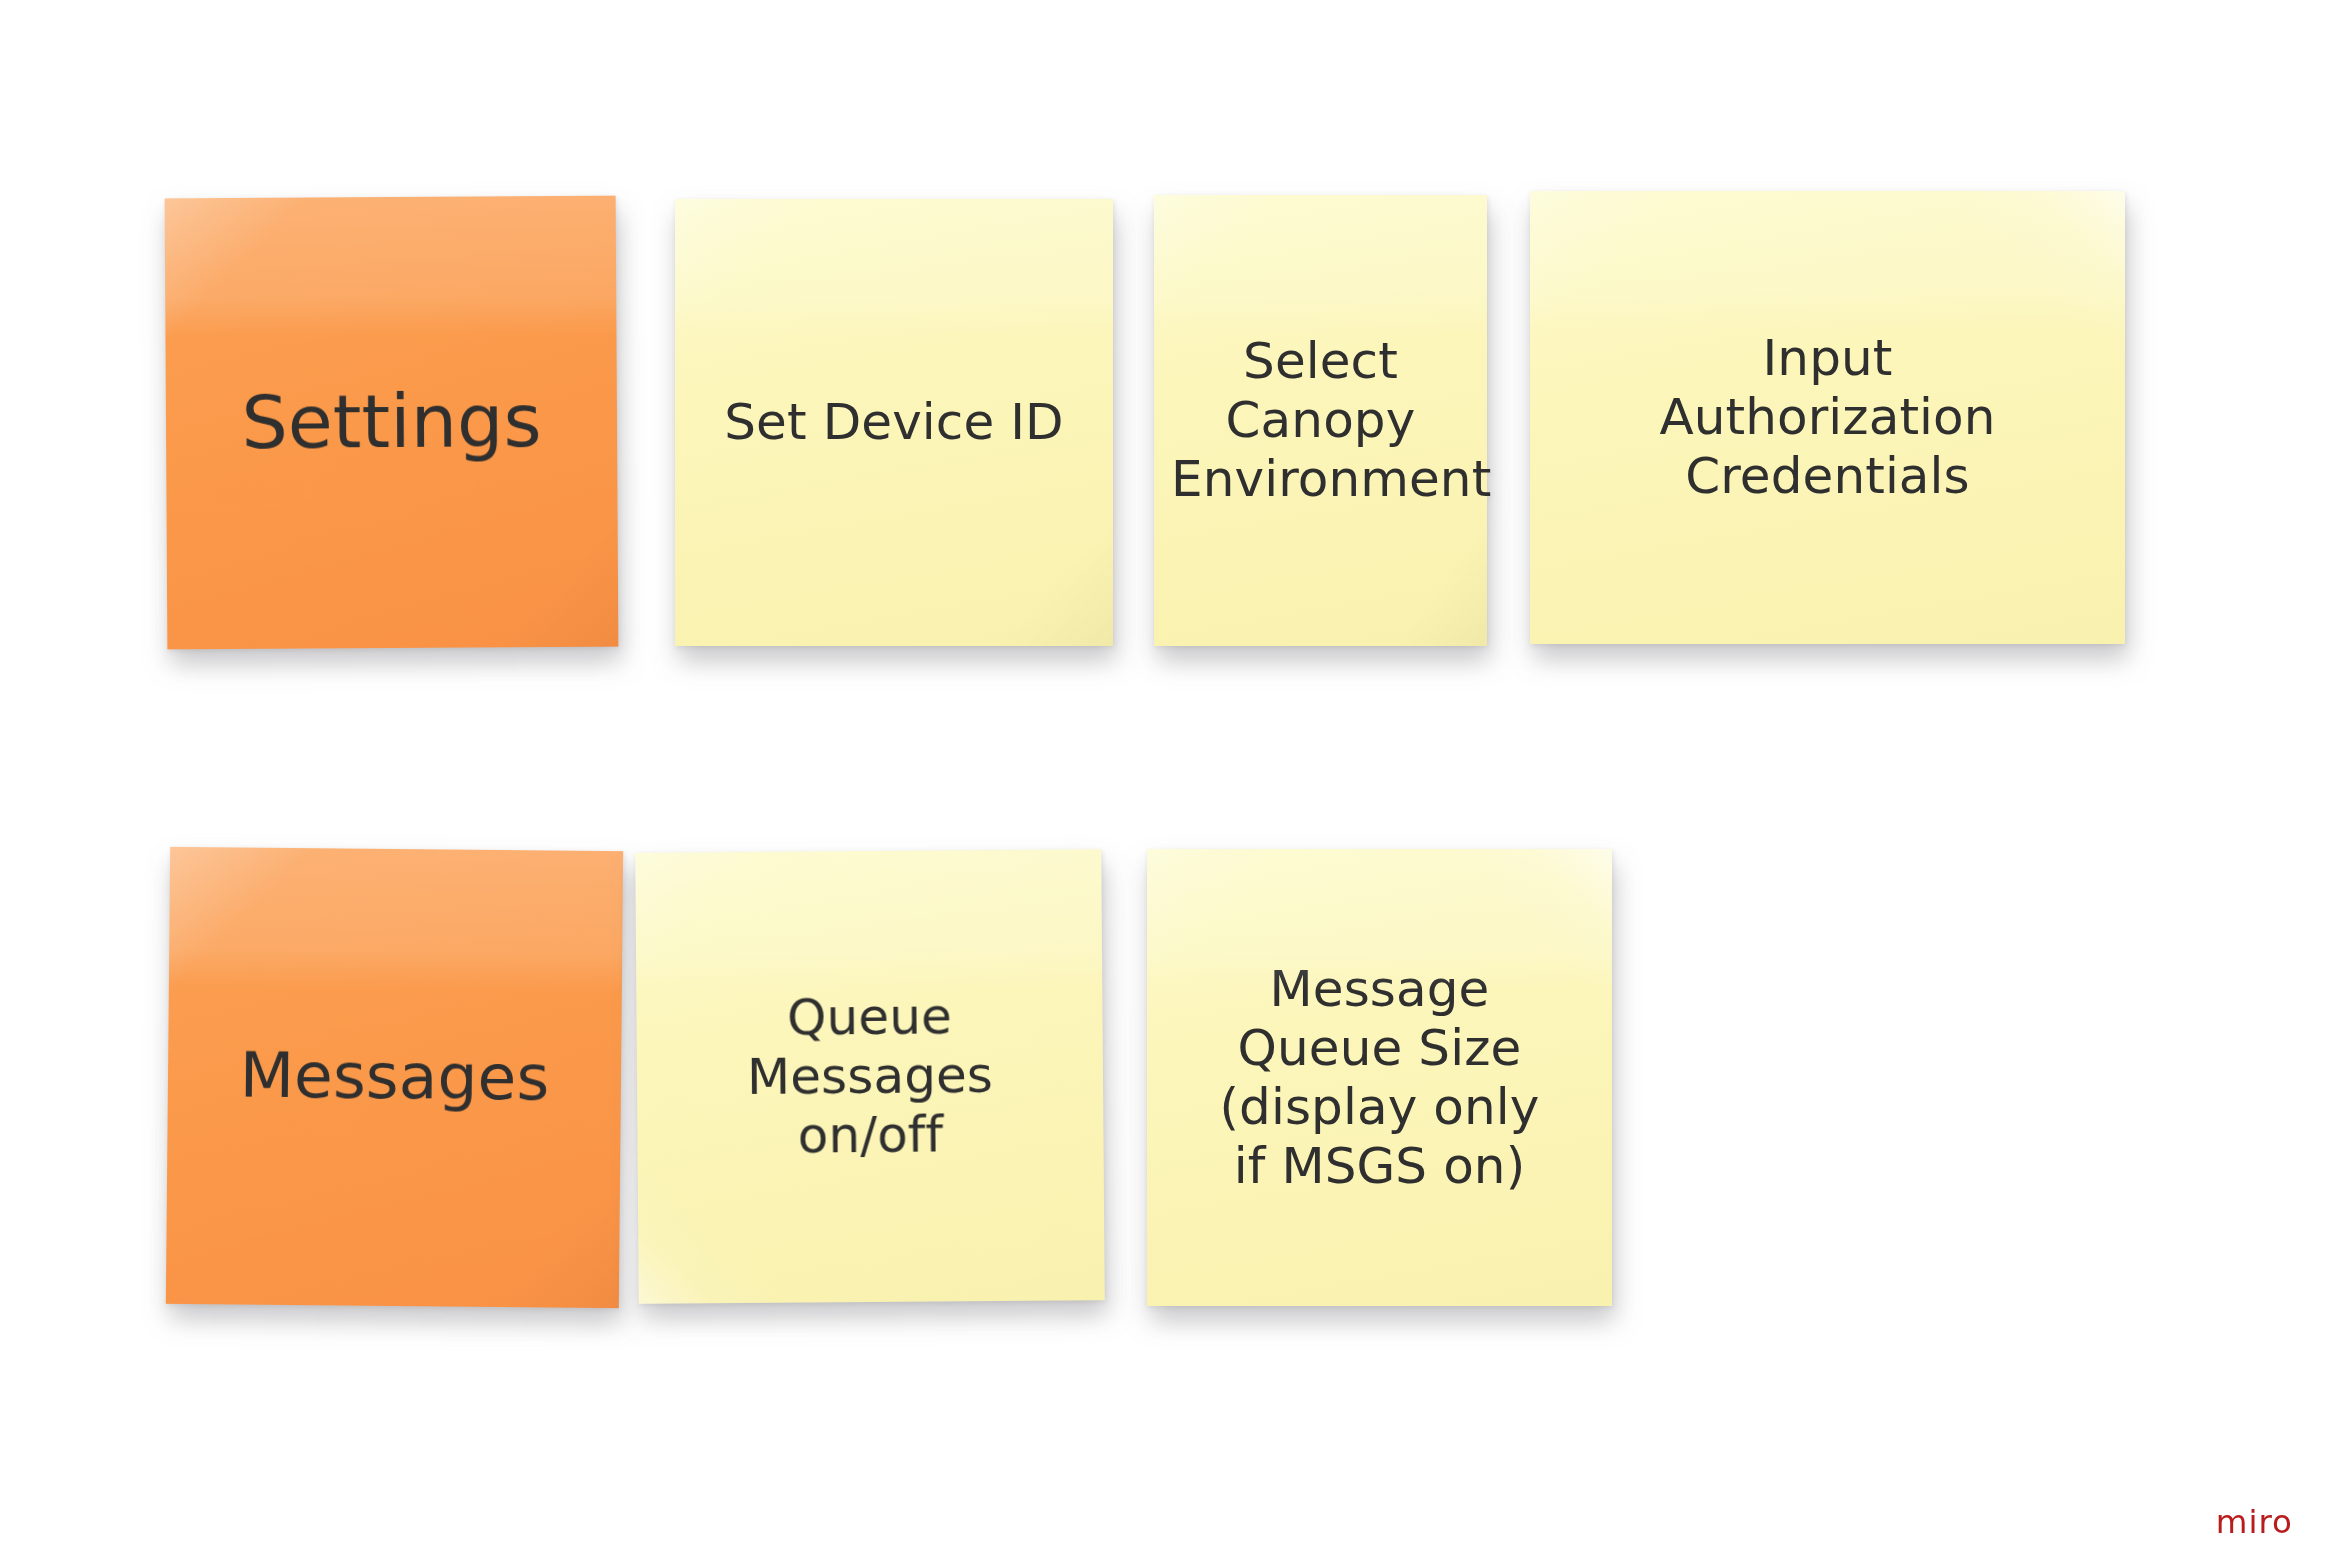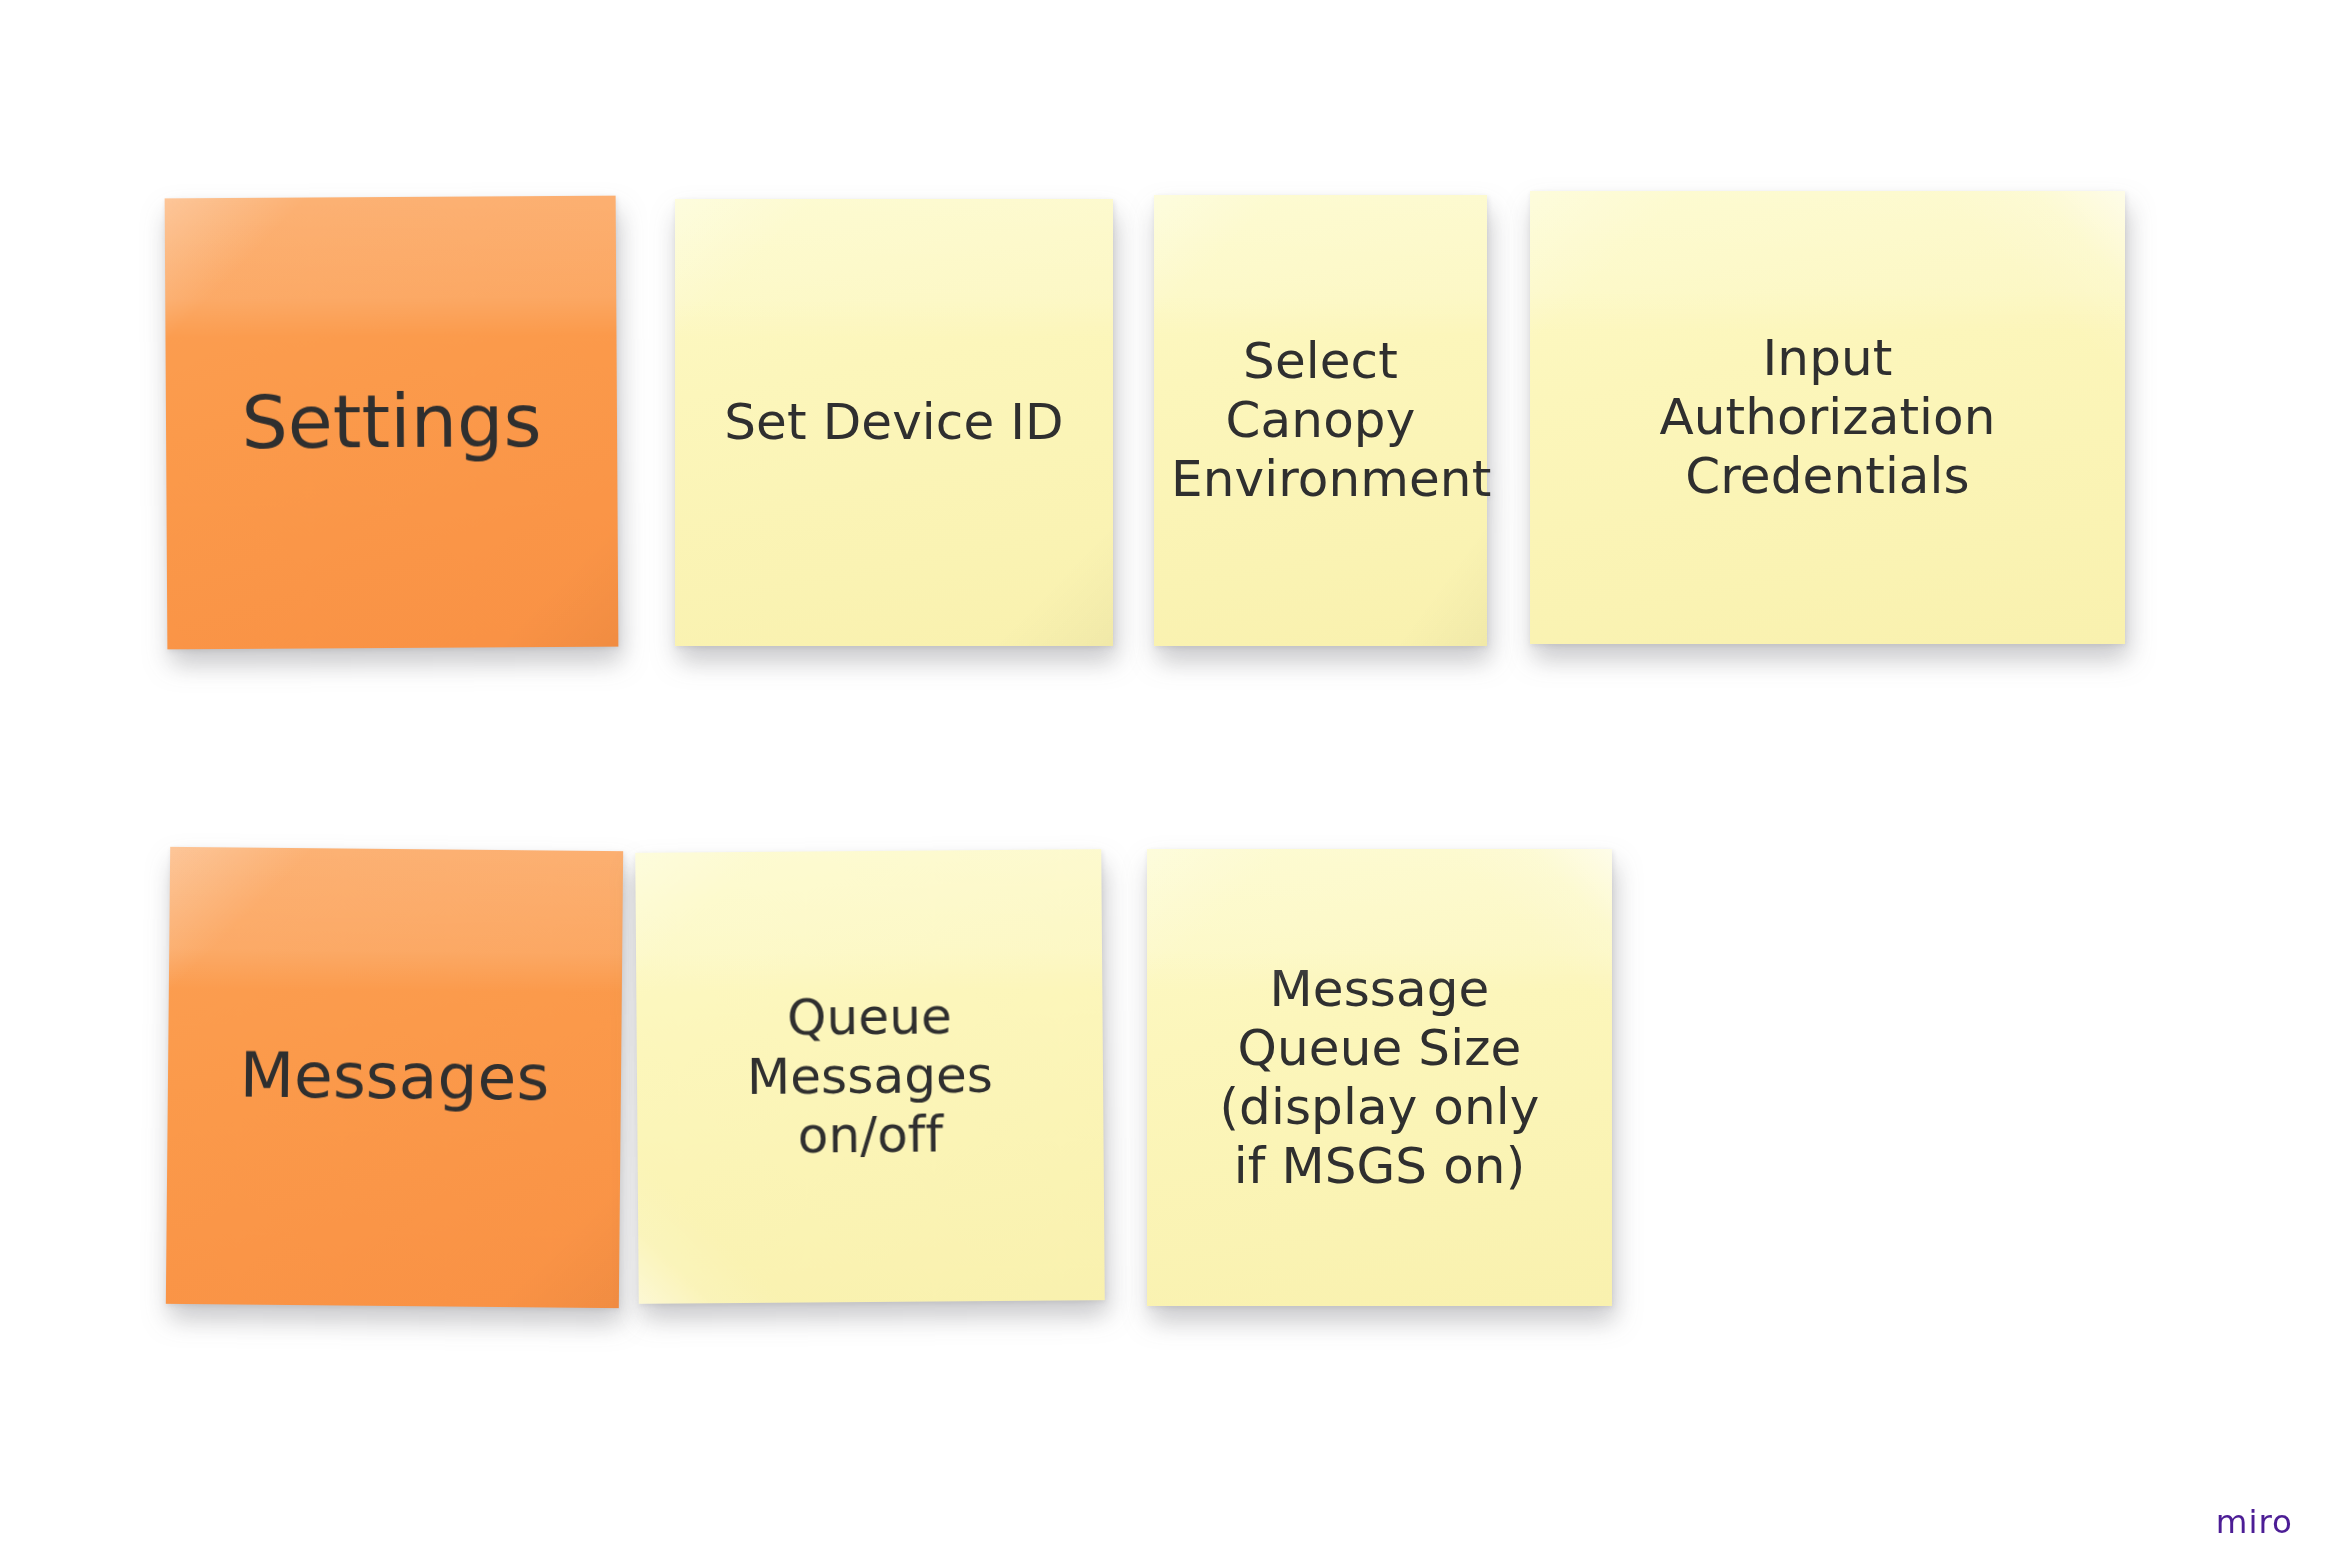--- a/index.html
+++ b/index.html
@@ -124,21 +124,21 @@
   #note-settings .txt,
   #note-messages .txt { font-weight: 400; }
 
   
   #watermark {
     position: absolute;
     right: 42px;
     bottom: 23px;
     font-size: 32.5px;
     letter-spacing: 1px;
-    color: #4c1d95;
+    color: #b91c1c;
     font-family: "DejaVu Sans", "Liberation Sans", sans-serif;
     user-select: none;
   }
 </style>
 </head>
 <body>
 
 <div id="board">
 
   <div class="note orange" id="note-settings">

